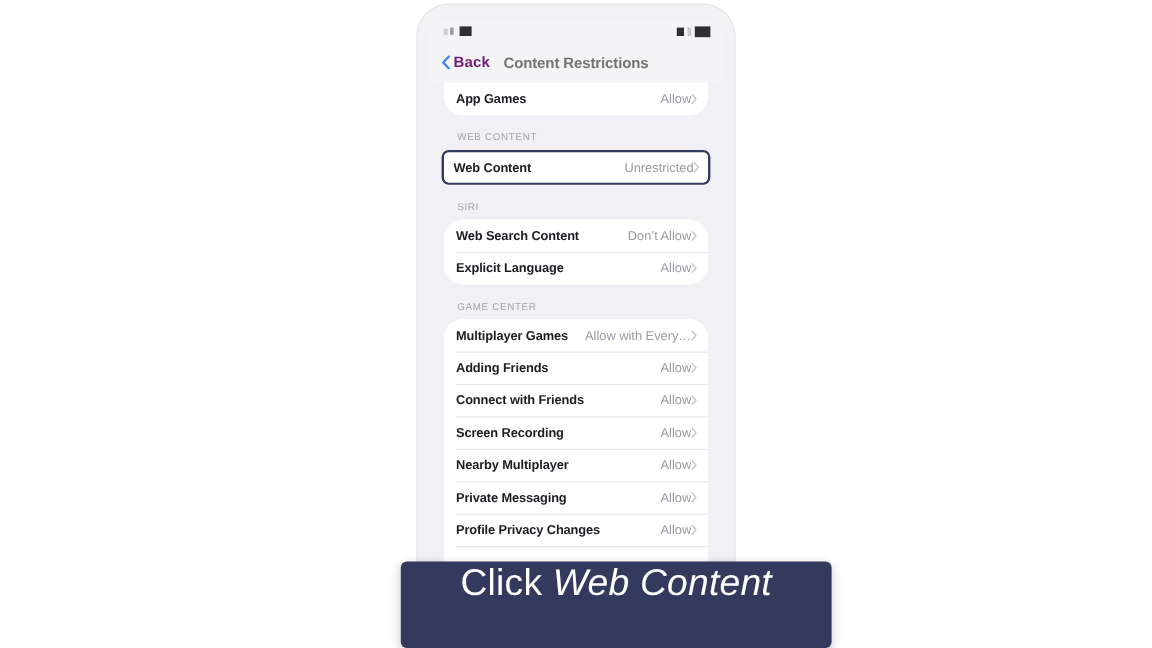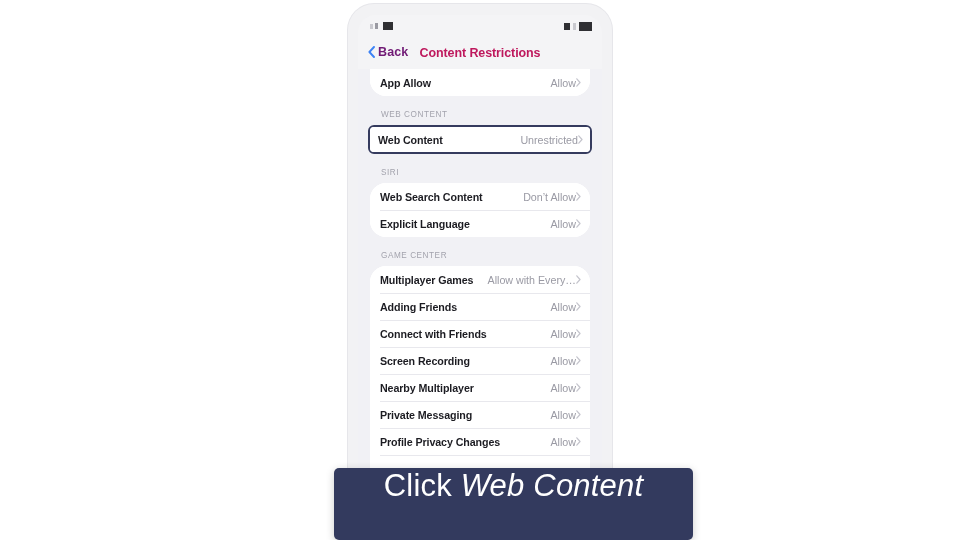--- a/index.html
+++ b/index.html
@@ -120,21 +120,21 @@
     letter-spacing: 0.1px;
   }
   #nav-title {
     position: absolute;
     left: 0;
     top: 5px;
     width: 244px;
     text-align: center;
     font-size: 12.5px;
     font-weight: 700;
-    color: #be185d;
+    color: #737373;
     letter-spacing: -0.1px;
   }
 
   
   #content {
     position: absolute;
     left: 0;
     top: 54px;
     width: 244px;
     height: 440px;
@@ -283,21 +283,21 @@
           </svg>
           <span id="back-label">Back</span>
         </div>
         <div id="nav-title">Content Restrictions</div>
       </div>
 
       <div id="content">
 
         <div class="group clipped-top">
           <div class="row">
-            <span class="row-label">App Allow</span>
+            <span class="row-label">App Games</span>
             <span class="row-right">
               <span class="row-value">Allow</span>
               <svg class="chev" viewBox="0 0 5 9">
                 <path d="M0.8 0.8 L4 4.5 L0.8 8.2" fill="none" stroke="#c4c4cc" stroke-width="1.2" stroke-linecap="round" stroke-linejoin="round"></path>
               </svg>
             </span>
           </div>
         </div>
 
         <div class="section-header">WEB CONTENT</div>

